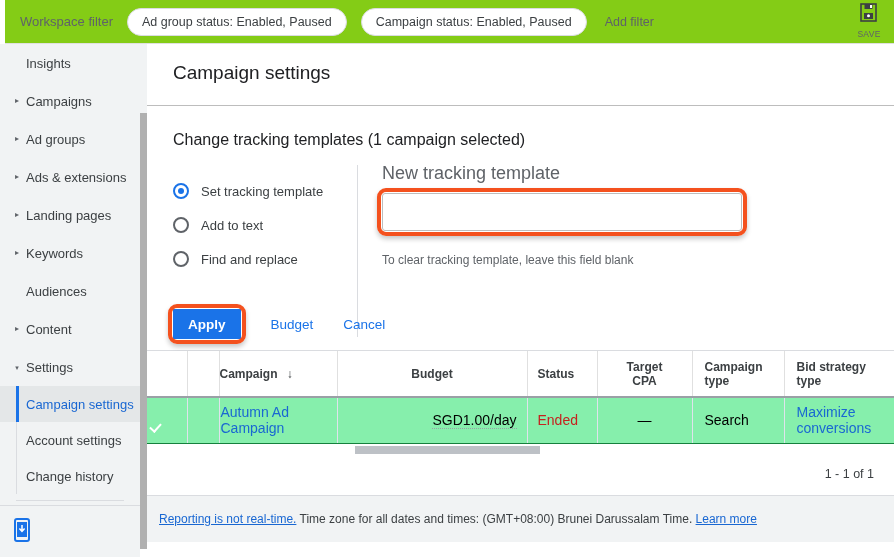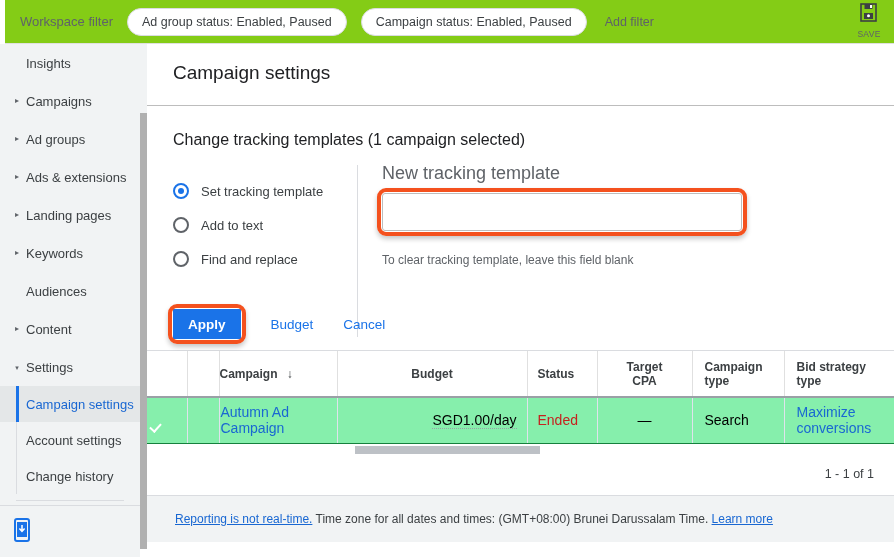--- a/index.html
+++ b/index.html
@@ -212,21 +212,21 @@
     position:absolute; left:208px; top:2px; width:185px; height:8px;
     background:#bdc1c6; cursor:pointer;
   }
   .pagination {
     height:42px; display:flex; align-items:center; justify-content:flex-end;
     padding-right:20px; font-size:12.5px; color:#3c4043;
     border-bottom:1px solid #dadce0;
   }
   .footer-note {
     height:46px; background:#f1f3f4; display:flex; align-items:center;
-    padding-left:28px; font-size:12px; color:#3c4043;
+    padding-left:12px; font-size:12px; color:#3c4043;
   }
   .footer-note a { color:#1967d2; text-decoration:underline; cursor:pointer; }
 </style>
 </head>
 <body>
 
 <div id="root">
 
   <div class="topbar">
     <span class="workspace-filter-label">Workspace filter</span>

